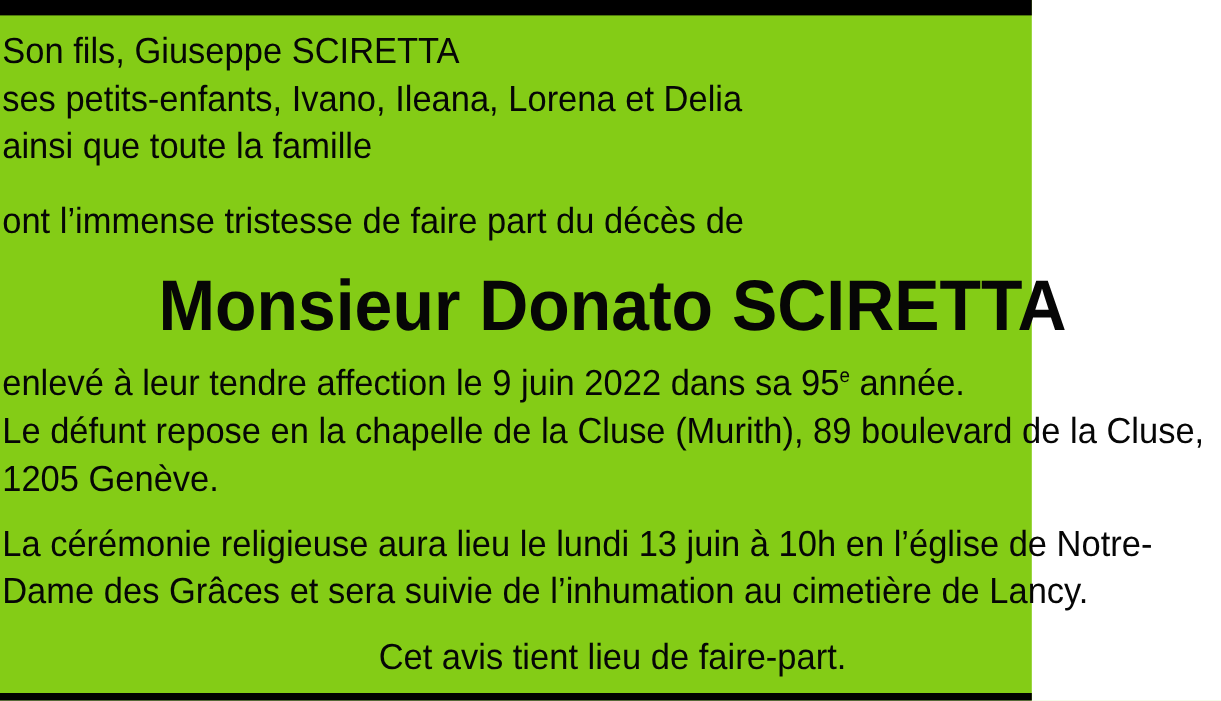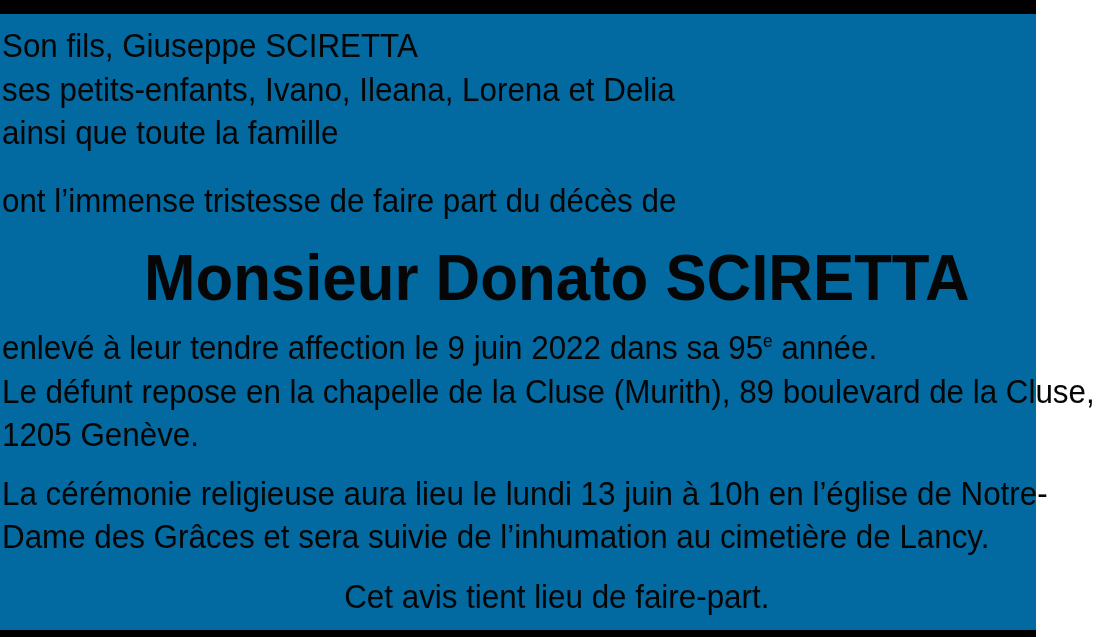--- a/index.html
+++ b/index.html
@@ -4,22 +4,22 @@
 <style>
   * { margin: 0; padding: 0; box-sizing: border-box; }
   html, body {
     width: 1110px; height: 637px;
     background: #ffffff;
     overflow: hidden;
     font-family: "Liberation Sans", sans-serif;
   }
   .page {
     position: relative;
-    width: 1036px; height: 637px;
-    background: #0369a1;
+    width: 938px; height: 637px;
+    background: #84cc16;
     color: #060606;
   }
   .rule {
     position: absolute;
     left: 0; right: 0;
     background: #000000;
   }
   .rule-top { top: 0; height: 14px; }
   .rule-bottom { bottom: 0; height: 7px; }
   .content {

